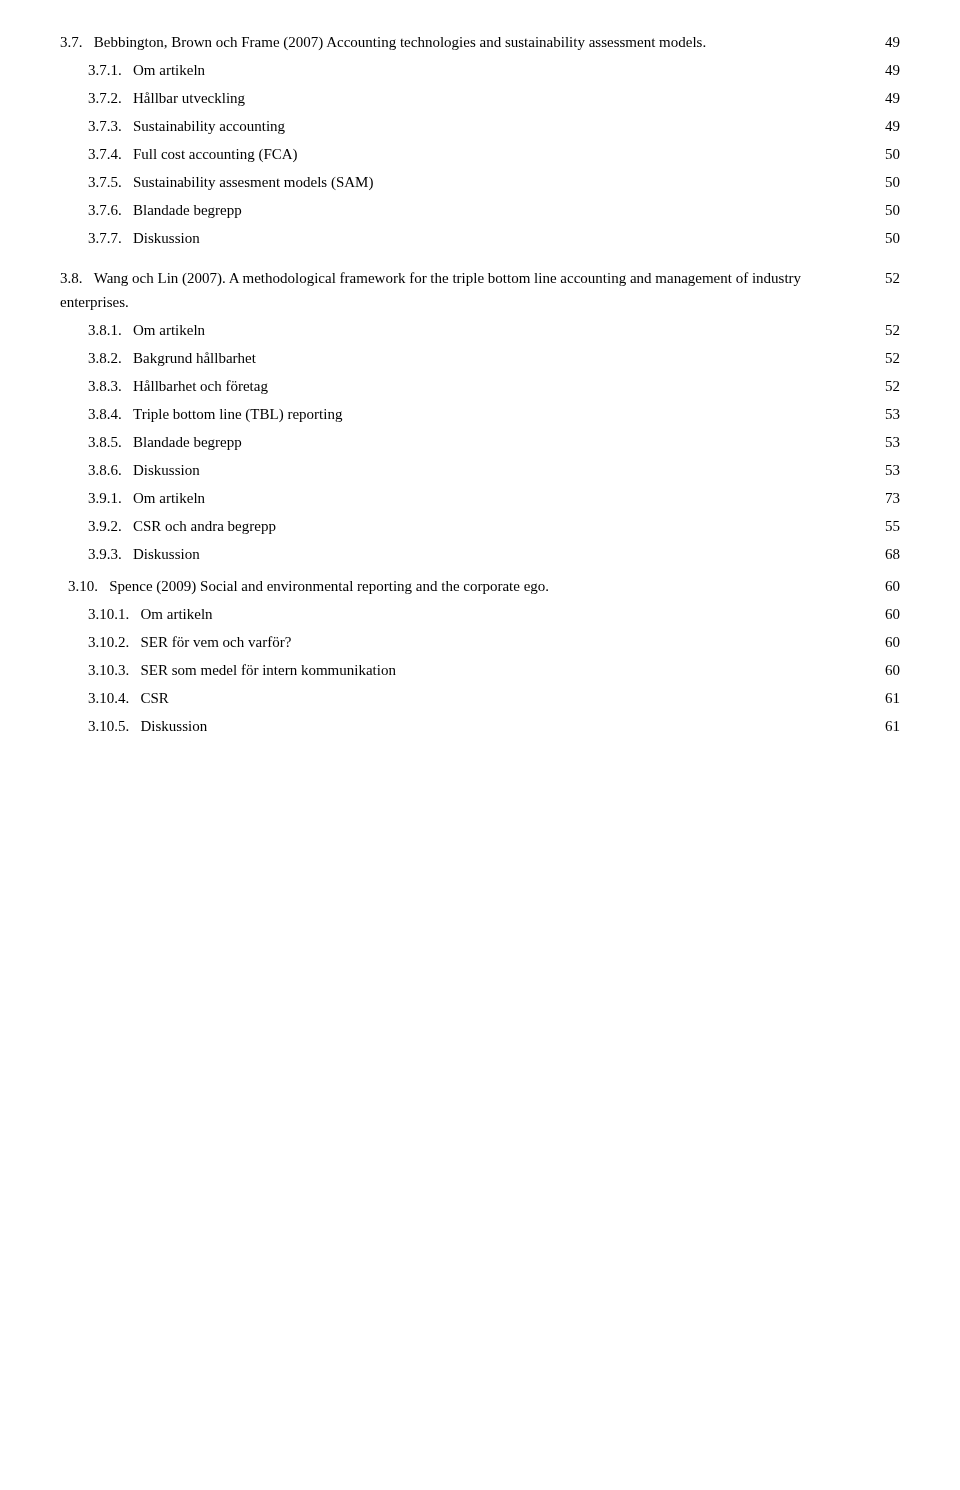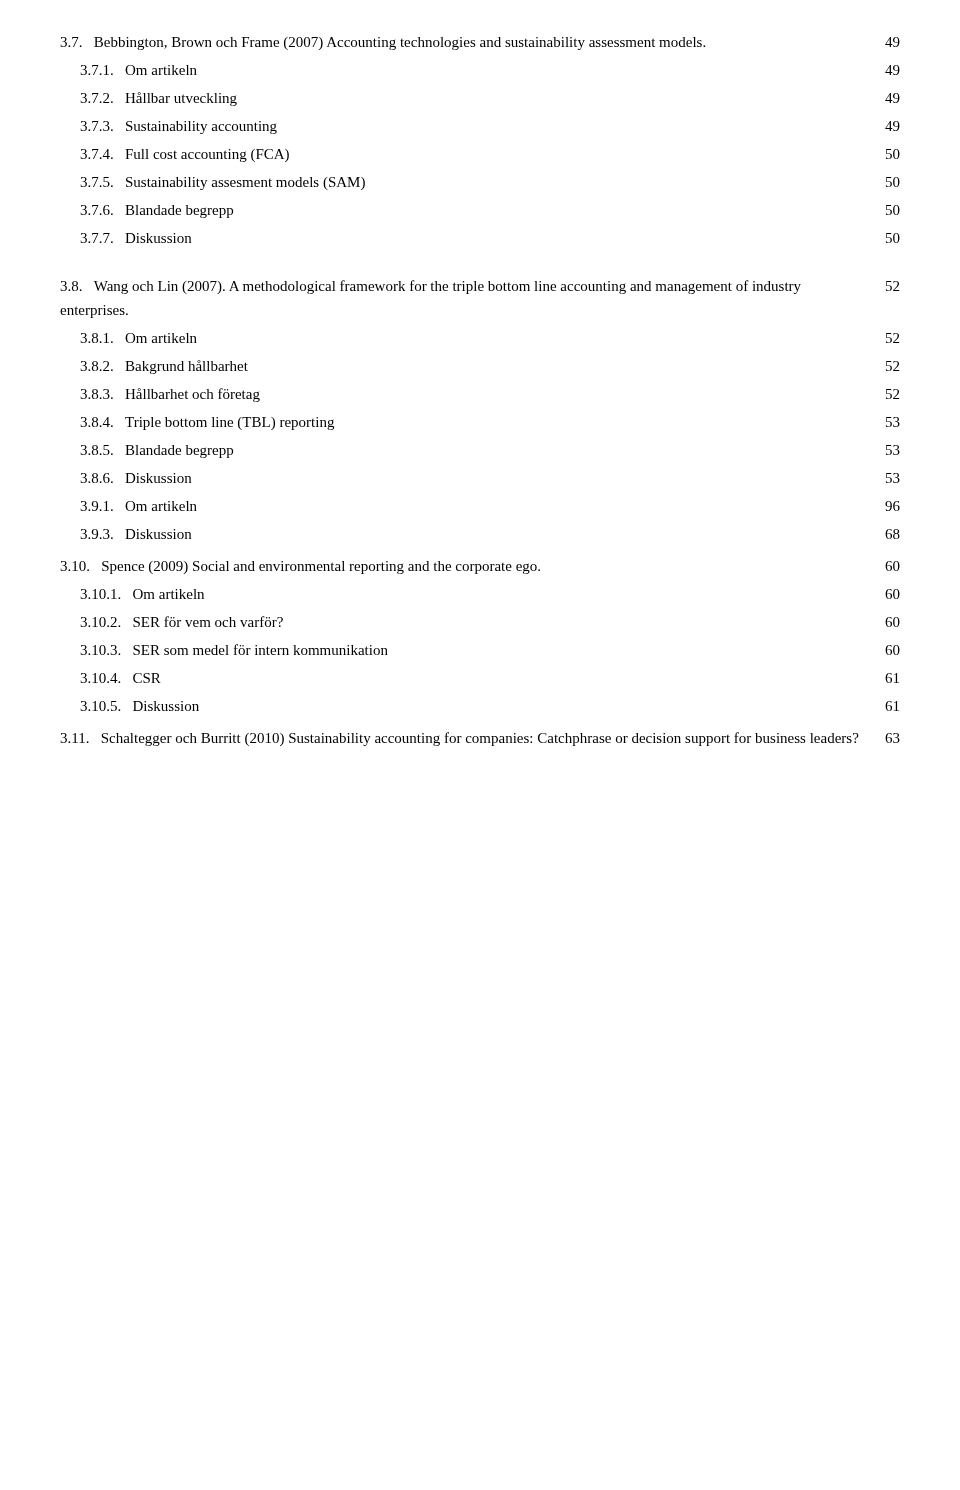--- a/index.html
+++ b/index.html
@@ -17,20 +17,21 @@
       min-height: 1490px;
       padding: 30px 60px 40px 60px;
       line-height: 1.6;
     }
 
     .toc-entry {
       display: flex;
       justify-content: space-between;
       align-items: baseline;
       margin-bottom: 4px;
+      margin-left: 8px;
     }
 
     .toc-entry .entry-text {
       flex: 1;
       padding-right: 10px;
     }
 
     .toc-entry .page-num {
       white-space: nowrap;
       min-width: 30px;
@@ -102,21 +103,21 @@
   <div class="toc-entry indented-1">
     <span class="entry-text">3.7.6.&nbsp;&nbsp;&nbsp;Blandade begrepp</span>
     <span class="page-num">50</span>
   </div>
 
   <div class="toc-entry indented-1">
     <span class="entry-text">3.7.7.&nbsp;&nbsp;&nbsp;Diskussion</span>
     <span class="page-num">50</span>
   </div>
 
-  <div class="multi-line-entry section-header" style="margin-top:24px;">
+  <div class="multi-line-entry section-header" style="margin-top:16px;">
     <span class="entry-text">3.8.&nbsp;&nbsp;&nbsp;Wang och Lin (2007). A methodological framework for the triple bottom line accounting and management of industry enterprises.</span>
     <span class="page-num">52</span>
   </div>
 
   <div class="toc-entry indented-1">
     <span class="entry-text">3.8.1.&nbsp;&nbsp;&nbsp;Om artikeln</span>
     <span class="page-num">52</span>
   </div>
 
   <div class="toc-entry indented-1">
@@ -140,23 +141,27 @@
   </div>
 
   <div class="toc-entry indented-1">
     <span class="entry-text">3.8.6.&nbsp;&nbsp;&nbsp;Diskussion</span>
     <span class="page-num">53</span>
   </div>
 
 
   <div class="toc-entry indented-1">
     <span class="entry-text">3.9.1.&nbsp;&nbsp;&nbsp;Om artikeln</span>
-    <span class="page-num">96</span>
+    <span class="page-num">73</span>
   </div>
 
+  <div class="toc-entry indented-1">
+    <span class="entry-text">3.9.2.&nbsp;&nbsp;&nbsp;CSR och andra begrepp</span>
+    <span class="page-num">55</span>
+  </div>
 
   <div class="toc-entry indented-1">
     <span class="entry-text">3.9.3.&nbsp;&nbsp;&nbsp;Diskussion</span>
     <span class="page-num">68</span>
   </div>
 
   <div class="toc-entry section-header" style="margin-top:8px;">
     <span class="entry-text">3.10.&nbsp;&nbsp;&nbsp;Spence (2009) Social and environmental reporting and the corporate ego.</span>
     <span class="page-num">60</span>
   </div>
@@ -179,18 +184,14 @@
   <div class="toc-entry indented-1">
     <span class="entry-text">3.10.4.&nbsp;&nbsp;&nbsp;CSR</span>
     <span class="page-num">61</span>
   </div>
 
   <div class="toc-entry indented-1">
     <span class="entry-text">3.10.5.&nbsp;&nbsp;&nbsp;Diskussion</span>
     <span class="page-num">61</span>
   </div>
 
-  <div class="multi-line-entry section-header" style="margin-top:8px;">
-    <span class="entry-text">3.11.&nbsp;&nbsp;&nbsp;Schaltegger och Burritt (2010) Sustainability accounting for companies: Catchphrase or decision support for business leaders?</span>
-    <span class="page-num">63</span>
-  </div>
 
 </div>
 
 </body></html>

